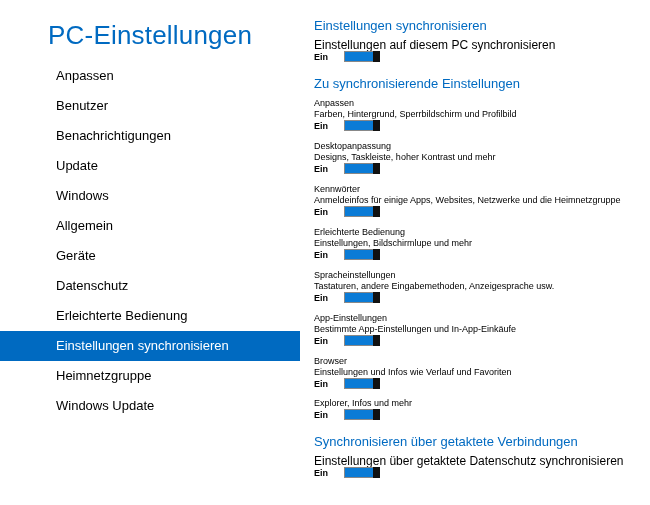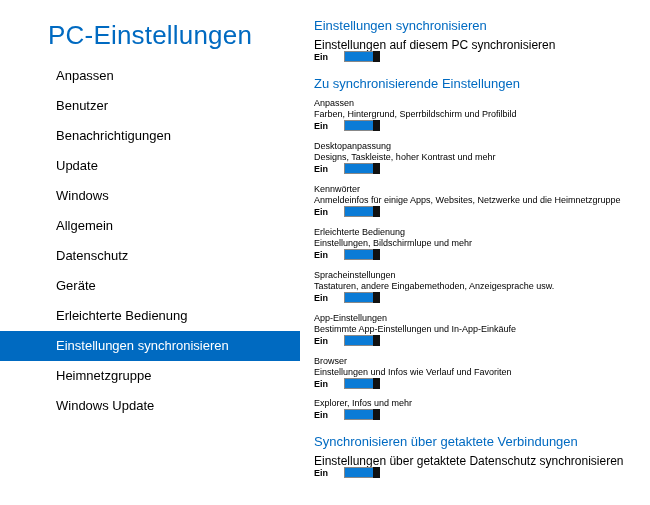--- a/index.html
+++ b/index.html
@@ -115,22 +115,22 @@
 <div class="app">
   <div class="sidebar">
     <div class="sidebar-title">PC-Einstellungen</div>
     <div class="nav" id="nav">
         <div class="nav-item">Anpassen</div>
         <div class="nav-item">Benutzer</div>
         <div class="nav-item">Benachrichtigungen</div>
         <div class="nav-item">Update</div>
         <div class="nav-item">Windows</div>
         <div class="nav-item">Allgemein</div>
+        <div class="nav-item">Geräte</div>
         <div class="nav-item">Datenschutz</div>
-        <div class="nav-item">Geräte</div>
         <div class="nav-item">Erleichterte Bedienung</div>
         <div class="nav-item selected">Einstellungen synchronisieren</div>
         <div class="nav-item">Heimnetzgruppe</div>
         <div class="nav-item">Windows Update</div>
       </div>
   </div>
   <div class="content" id="content">
       <div class="section-header">Einstellungen synchronisieren</div>
       <div class="setting">
         <div class="desc-only">Einstellungen auf diesem PC synchronisieren</div>

